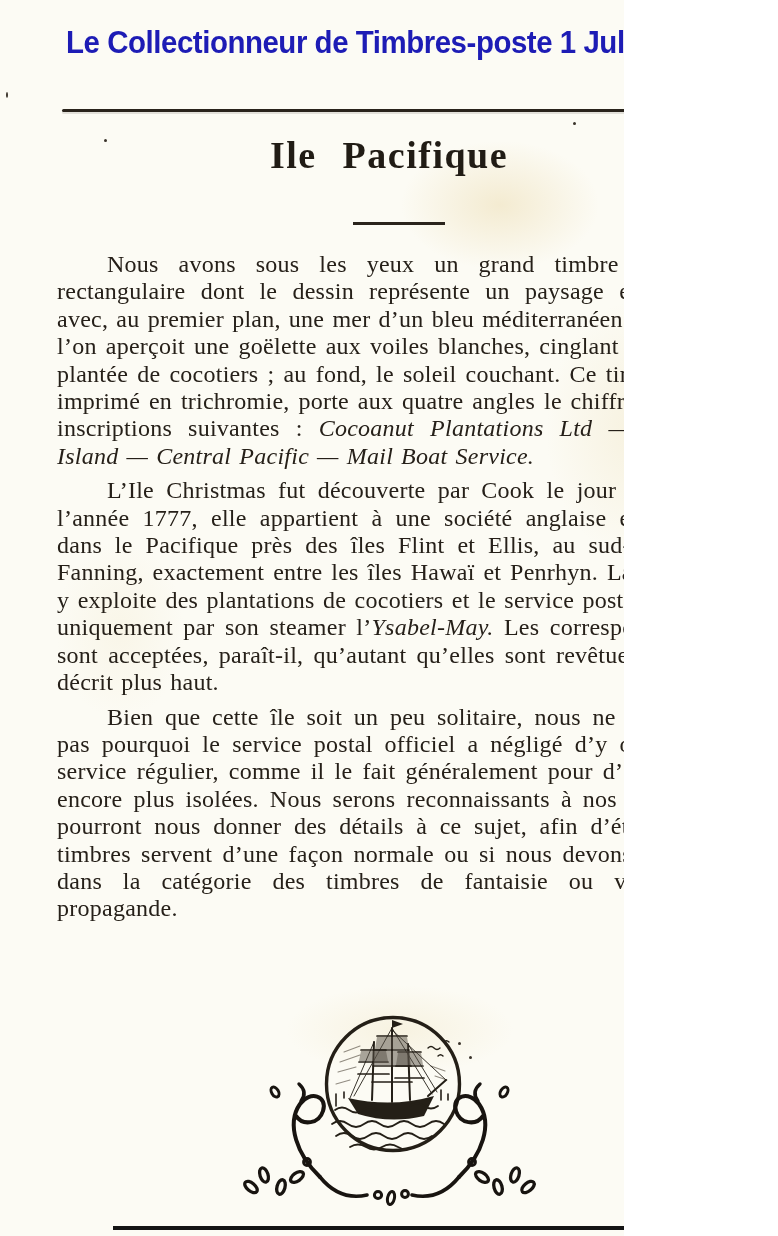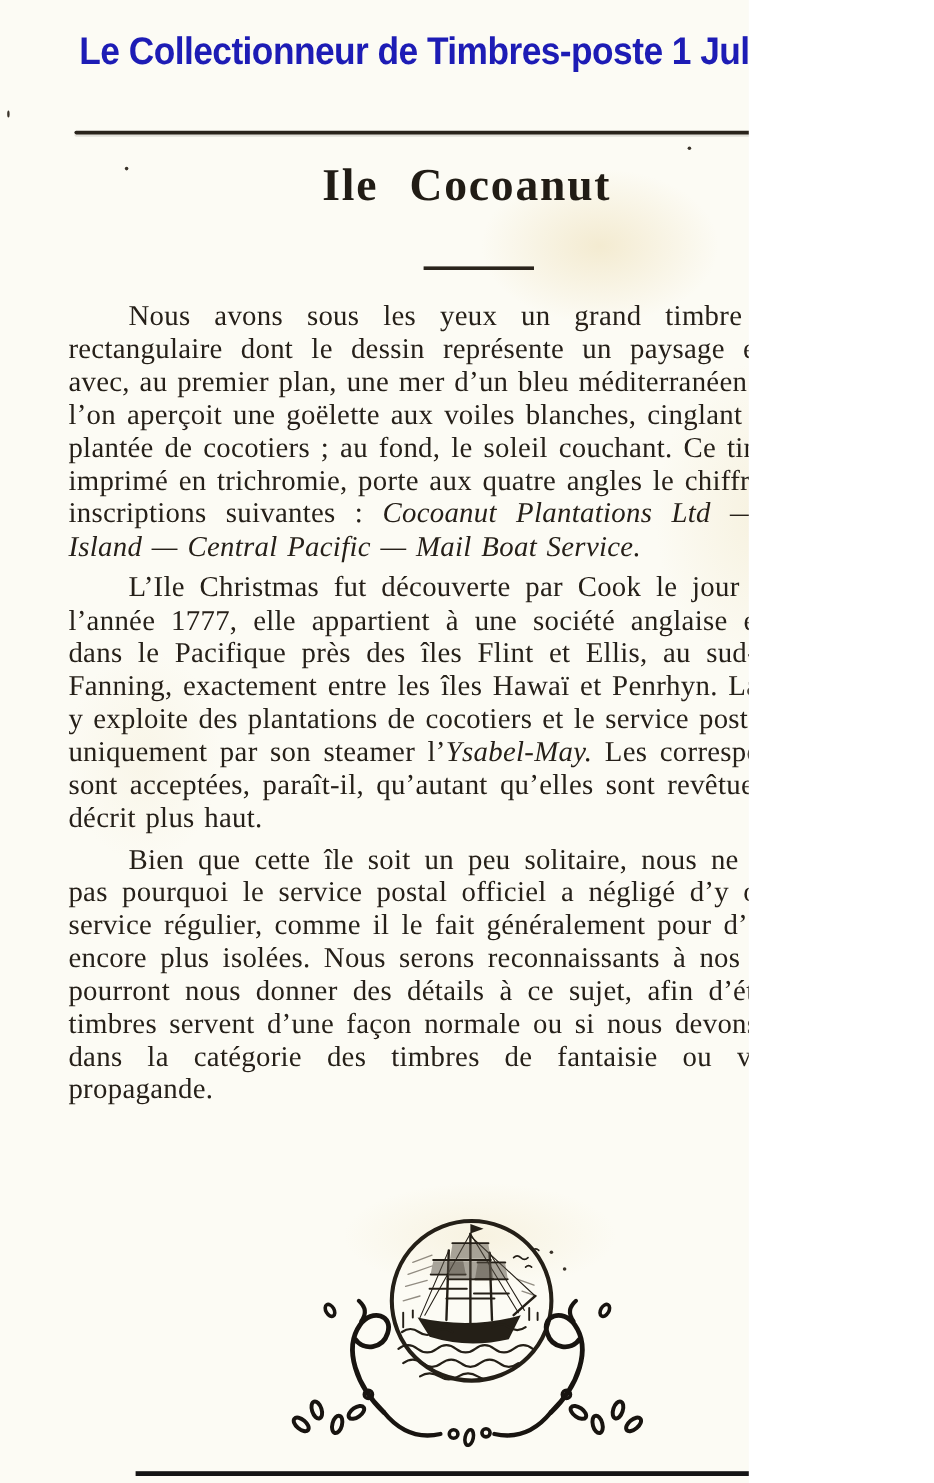--- a/index.html
+++ b/index.html
@@ -48,21 +48,21 @@
   <div class="speck" style="left:458px;top:1042px;width:3px;height:3px;"></div>
   <div class="speck" style="left:469px;top:1056px;width:3px;height:3px;"></div>
 
   <div class="banner">
     <span class="banner-title">Le Collectionneur de Timbres-poste 1 July 1916</span>
   </div>
 
   <div class="page-number">207</div>
   <div class="head-rule"></div>
 
-  <div class="article-title">Ile Cocoanut</div>
+  <div class="article-title">Ile Pacifique</div>
   <div class="title-rule"></div>
 
   <div class="body-text">
     <p><span>Nous avons sous les yeux un grand timbre de format rectangulaire dont le dessin représente un paysage en couleurs, avec, au premier plan, une mer d’un bleu méditerranéen sur laquelle l’on aperçoit une goëlette aux voiles blanches, cinglant vers une île plantée de cocotiers ; au fond, le soleil couchant. Ce timbre qui est imprimé en trichromie, porte aux quatre angles le chiffre 5 avec les inscriptions suivantes : </span><em>Cocoanut Plantations Ltd — Christmas Island — Central Pacific — Mail Boat Service.</em></p>
     <p><span>L’Ile Christmas fut découverte par Cook le jour de Noël de l’année 1777, elle appartient à une société anglaise et se trouve dans le Pacifique près des îles Flint et Ellis, au sud-est de l’île Fanning, exactement entre les îles Hawaï et Penrhyn. Ladite société y exploite des plantations de cocotiers et le service postal est assuré uniquement par son steamer l’</span><em>Ysabel-May.</em><span> Les correspondances ne sont acceptées, paraît-il, qu’autant qu’elles sont revêtues du timbre décrit plus haut.</span></p>
     <p><span>Bien que cette île soit un peu solitaire, nous ne comprenons pas pourquoi le service postal officiel a négligé d’y organiser un service régulier, comme il le fait généralement pour d’autres terres encore plus isolées. Nous serons reconnaissants à nos lecteurs qui pourront nous donner des détails à ce sujet, afin d’établir si ces timbres servent d’une façon normale ou si nous devons les classer dans la catégorie des timbres de fantaisie ou vignettes de propagande.</span></p>
   </div>
 
   <svg class="medallion" width="315" height="192" viewBox="0 0 315 192" xmlns="http://www.w3.org/2000/svg">
     <g>

